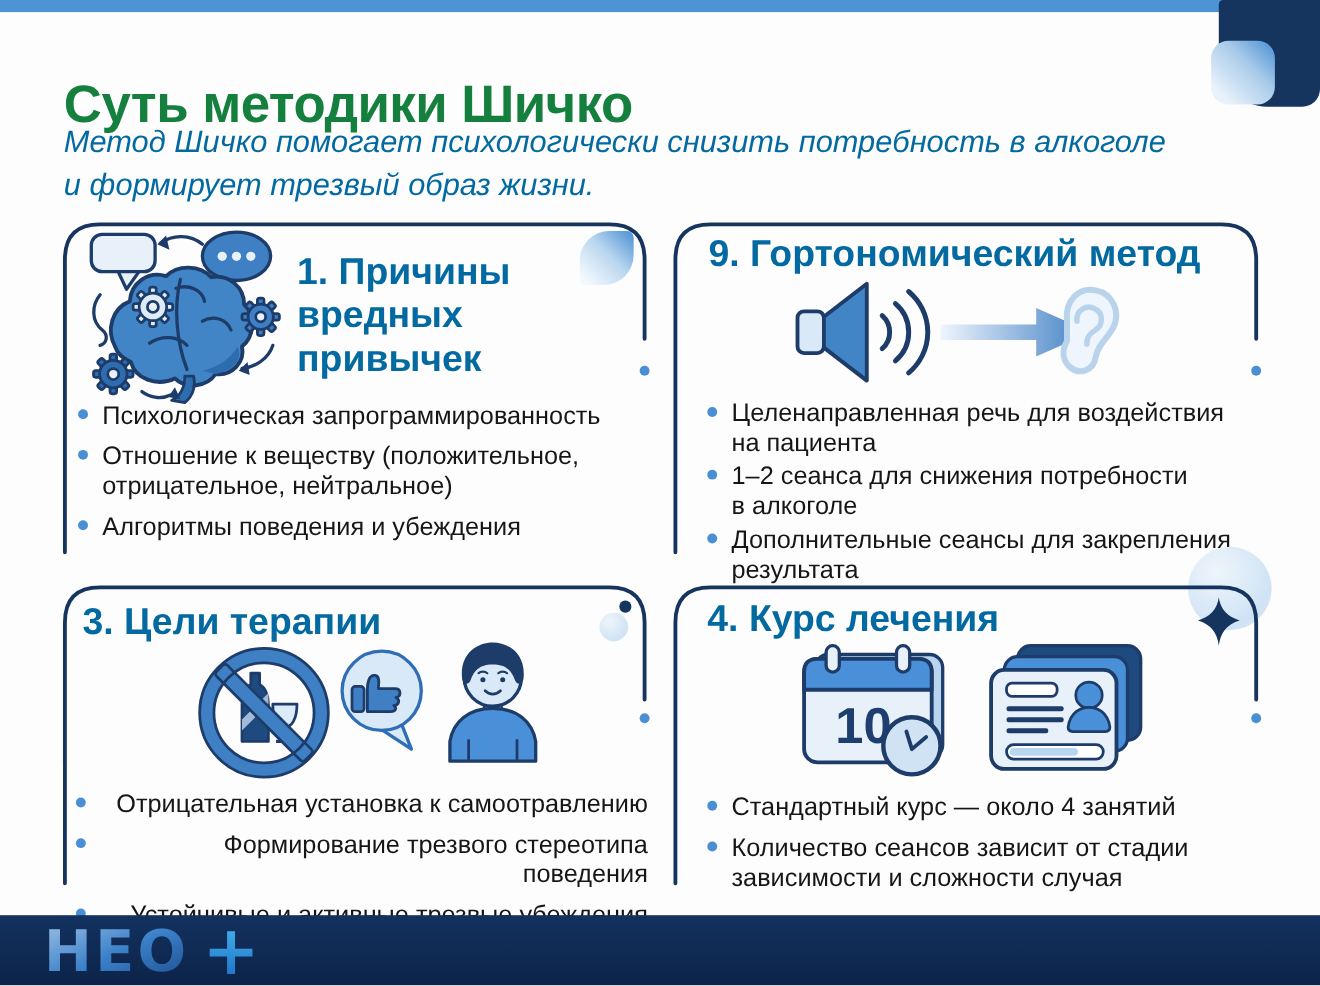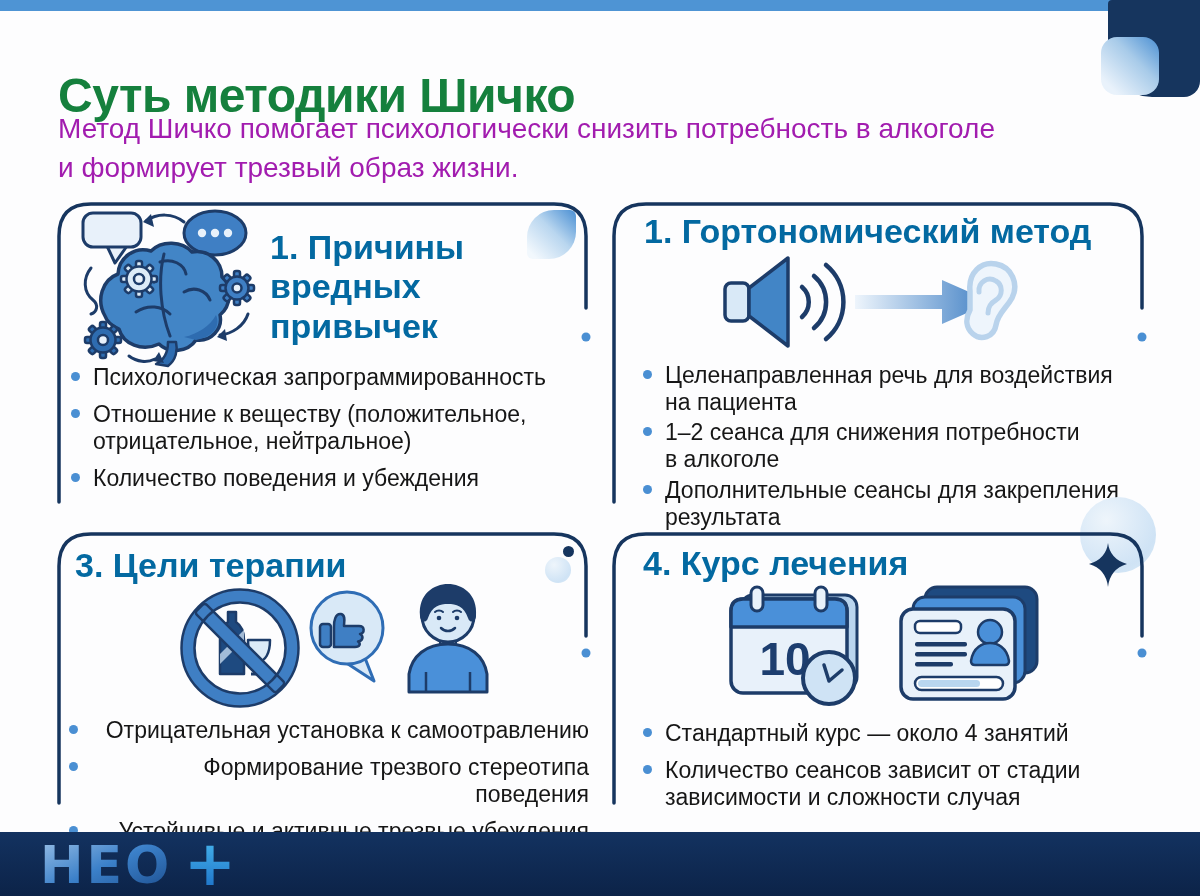--- a/index.html
+++ b/index.html
@@ -5,22 +5,22 @@
   html,body{margin:0;padding:0;background:#e9e9e9;}
   .stage{position:relative;width:1200px;height:896px;background:#fdfdfe;overflow:hidden;
          font-family:"Liberation Sans",sans-serif;color:#161616;}
   .topbar{position:absolute;left:0;top:0;width:1200px;height:11px;background:#4e94d4;}
   .corner-blob{position:absolute;right:0;top:0;width:92px;height:97px;background:#16355e;
                border-radius:4px 0 16px 44px;}
   .corner-square{position:absolute;left:1101px;top:37px;width:58px;height:58px;border-radius:16px;
                  background:linear-gradient(225deg,#4a8fd3 0%,#a8cbe9 40%,#e9f2fb 85%);}
   .page-title{position:absolute;left:58px;top:36px;font-size:48px;font-weight:800;
               color:#15803d;letter-spacing:-0.5px;}
-  .subtitle{position:absolute;left:58px;top:110px;font-size:28px;line-height:1.38;color:#a21caf;
-            white-space:pre-line;}
+  .subtitle{position:absolute;left:58px;top:110px;font-size:28px;line-height:1.38;color:#0369a1;
+            white-space:pre-line;font-style:italic;}
   .card{position:absolute;}
   .border-svg{position:absolute;left:0;top:0;overflow:visible;}
   .card h2{position:absolute;margin:0;font-weight:700;color:#0369a1;}
   .card-title-1{left:215px;top:28px;width:255px;font-size:34px;line-height:1.16;}
   .card-title-2{left:34px;top:12px;font-size:34px;}
   .card-title-3{left:20px;top:16px;font-size:34px;}
   .card-title-4{left:33px;top:14px;font-size:34px;}
   .icon-wrap{position:absolute;}
   ul.bullets{position:absolute;margin:0;padding:0;list-style:none;font-size:23px;line-height:1.18;}
   ul.bullets li{position:relative;padding-left:22px;margin-bottom:10px;}
@@ -133,21 +133,21 @@
           <path d="M82,6 L74,14 L85,19 Z"></path>
           <path d="M156,121 L148,129 L158,133 Z"></path>
           <path d="M90,144 L84,153 L95,155 Z"></path>
         </g>
       </svg>
     </div>
     <h2 class="card-title-1">1. Причины вредных привычек</h2>
     <ul class="bullets" style="left:16px;top:164px;width:505px;">
       <li>Психологическая запрограммированность</li>
       <li>Отношение к веществу (положительное, отрицательное, нейтральное)</li>
-      <li>Количество поведения и убеждения</li>
+      <li>Алгоритмы поведения и убеждения</li>
     </ul>
   </div>
 
   <div class="card" style="left:610px;top:200px;width:536px;height:305px;">
     <svg class="border-svg" width="536" height="305">
       <path d="M4,302 L4,36 Q4,4 36,4 L500,4 Q532,4 532,36 L532,108" fill="none" stroke="#16355e" stroke-width="3.5" stroke-linecap="round"></path>
       <circle cx="532" cy="137" r="4.5" fill="#4a8fd3"></circle>
     </svg>
     <div class="icon-wrap" style="left:110px;top:46px;">
       <svg width="310" height="118" viewBox="0 0 310 118">
@@ -166,21 +166,21 @@
           <path d="M94,30 A34,34 0 0 1 94,82"></path>
           <path d="M106,19 A48,48 0 0 1 106,93"></path>
         </g>
         <polygon points="135,49 222,49 222,34 272,56 222,78 222,63 135,63" fill="url(#arrG)"></polygon>
         <g>
           <path d="M250,45 C248,27 261,15 276,18 C292,21 299,38 292,52 C286,63 278,67 276,79 C274,91 261,95 253,88 C246,82 245,73 250,64 Z" fill="#eef5fc" stroke="#b9d3ec" stroke-width="5.5" stroke-linejoin="round"></path>
           <path d="M259,46 C258,36 268,30 276,35 C283,39 283,49 276,54 C271,57 268,60 268,67" fill="none" stroke="#b9d3ec" stroke-width="5" stroke-linecap="round"></path>
         </g>
       </svg>
     </div>
-    <h2 class="card-title-2">1. Гортономический метод</h2>
+    <h2 class="card-title-2">9. Гортономический метод</h2>
     <ul class="bullets tight" style="left:33px;top:162px;width:480px;">
       <li>Целенаправленная речь для воздействия на&nbsp;пациента</li>
       <li>1–2 сеанса для снижения потребности в&nbsp;алкоголе</li>
       <li>Дополнительные сеансы для закрепления результата</li>
     </ul>
   </div>
 
   <div class="card" style="left:55px;top:530px;width:535px;height:276px;text-align:right;">
     <div class="circle-light" style="left:490px;top:27px;width:26px;height:26px;"></div>
     <div class="dot-navy" style="left:508px;top:16px;"></div>

